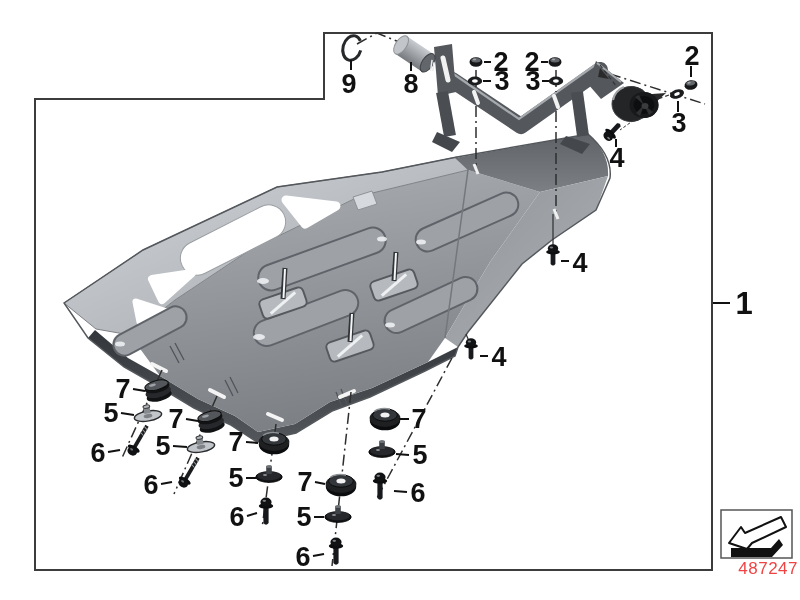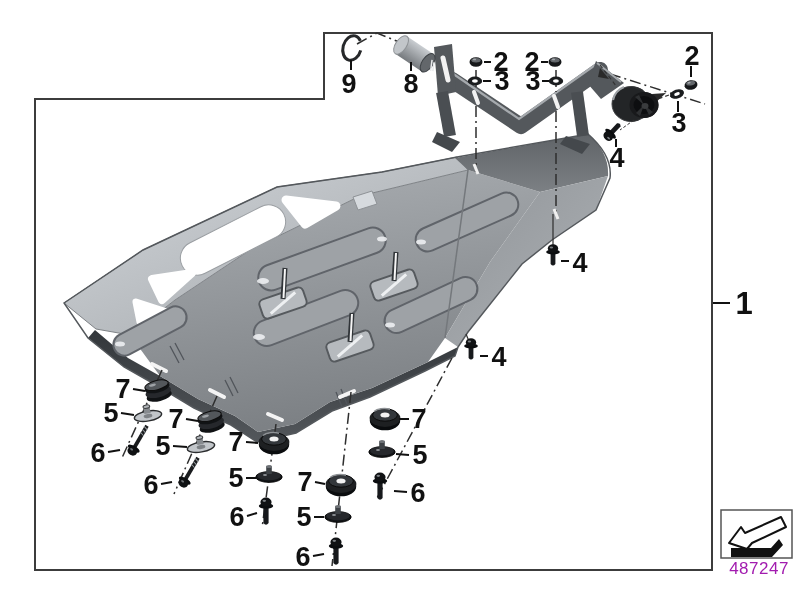--- a/index.html
+++ b/index.html
@@ -2,22 +2,22 @@
 <html><head>
 <meta charset="utf-8">
 <style>
   html,body{margin:0;padding:0;background:#fff;}
   .stage{position:relative;width:800px;height:600px;background:#ffffff;overflow:hidden;
          font-family:"Liberation Sans","DejaVu Sans",sans-serif;}
   .stage svg{position:absolute;left:0;top:0;}
   .co{position:absolute;transform:translate(-50%,-50%);font-weight:700;font-size:27px;
       color:#111;line-height:1;letter-spacing:0;user-select:none;}
   .co-big{font-size:31px;}
-  .partnum{position:absolute;left:720px;top:559px;width:78px;text-align:center;
-           font-size:17px;color:#a21caf;letter-spacing:.5px;}
+  .partnum{position:absolute;left:720px;top:559px;width:78px;text-align:right;
+           font-size:17px;color:#ef4444;letter-spacing:.5px;}
 </style>
 </head>
 <body>
 
 <div class="stage">
 
 <svg width="800" height="600" viewBox="0 0 800 600">
   <defs>
     <linearGradient id="gradWing" x1="0" y1="0" x2="1" y2="1">
       <stop offset="0" stop-color="#d2d6da"></stop>

